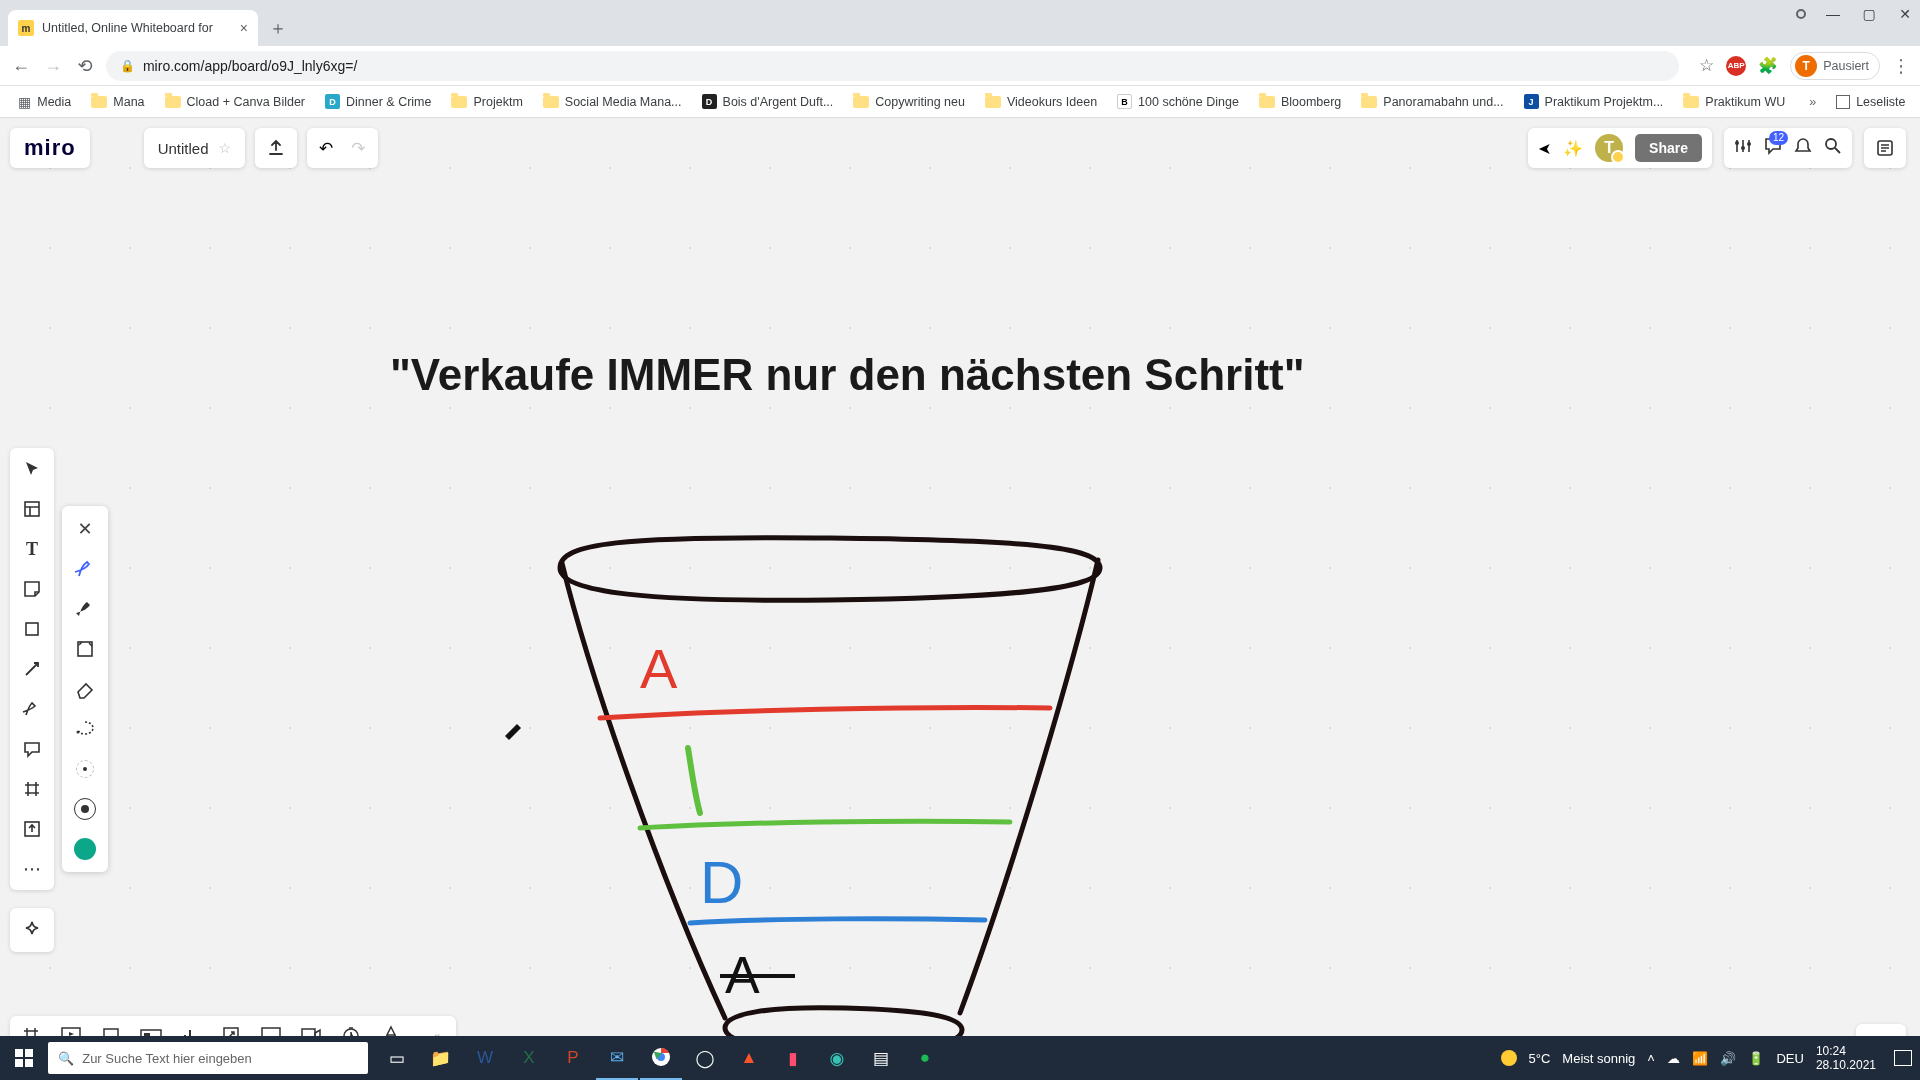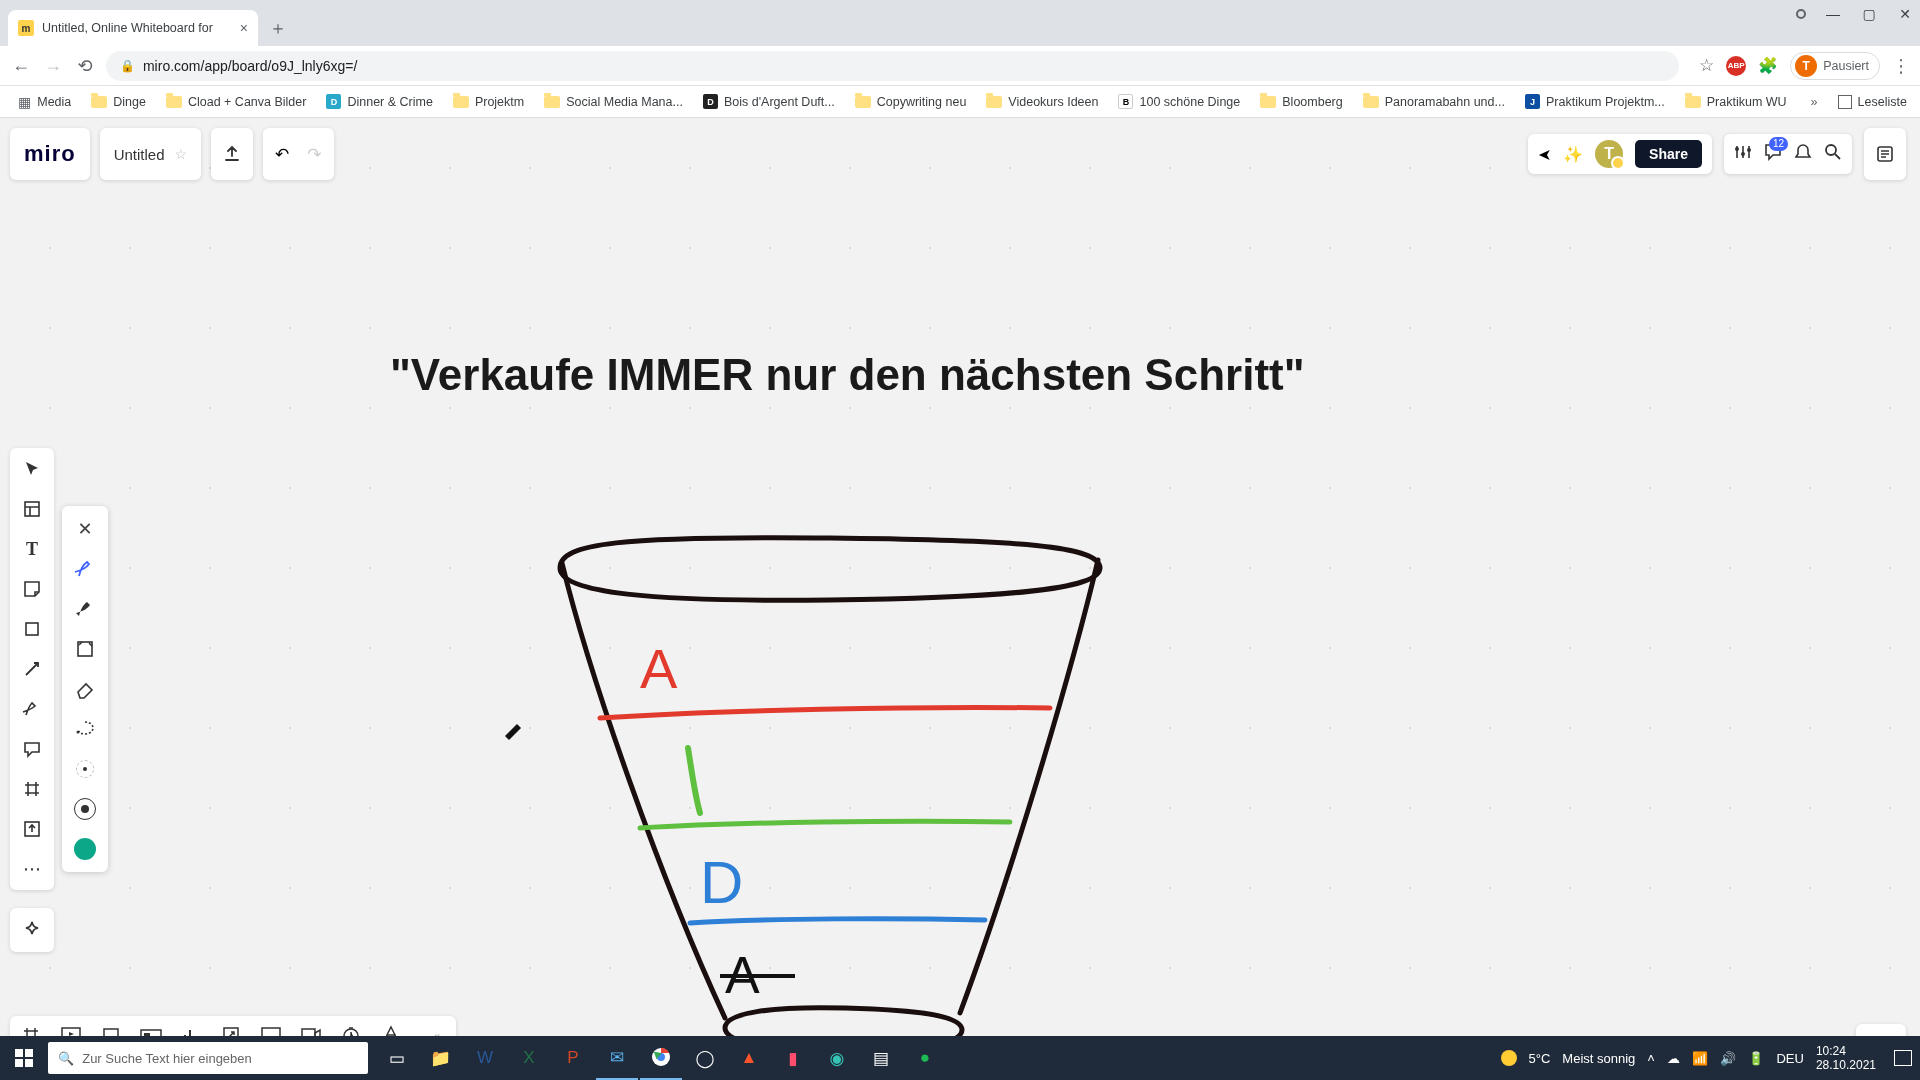--- a/index.html
+++ b/index.html
@@ -35,31 +35,31 @@
   .bm .sq{ width:15px; height:15px; border-radius:2px; display:flex; align-items:center; justify-content:center; font-size:9px; font-weight:bold; color:#fff;}
   .bm-spacer{flex:1;}
   .bm-chevron{ padding:0 8px; color:#5f6368;}
   .reading-list{ display:flex; align-items:center; gap:6px; padding:4px 8px;}
   .reading-list .rl-icon{ width:14px; height:14px; border:1.5px solid #5f6368;}
 
   
   .miro-app{ position:relative; height:952px; background:#f2f2f2; }
   .dot-grid{ position:absolute; inset:0; background-image:radial-gradient(#d9d9d9 1px, transparent 1px); background-size:80px 80px; background-position:10px 10px;}
   .miro-topbar{ position:absolute; top:10px; left:10px; display:flex; gap:10px; align-items:center;}
-  .pill{ background:#fff; border-radius:6px; box-shadow:0 1px 4px rgba(0,0,0,.14); height:52px; display:flex; align-items:center;}
+  .pill{ background:#fff; border-radius:6px; box-shadow:0 1px 4px rgba(0,0,0,.14); height:40px; display:flex; align-items:center;}
   .logo-pill{ padding:0 14px; font-weight:700; font-size:22px; letter-spacing:1px; color:#050038;}
-  .title-pill{ padding:0 14px; gap:10px; font-size:15px; color:#333;}
+  .title-pill{ padding:0 14px; gap:10px; font-size:15px; color:#333;margin-left:44px;}
   .title-pill .star{ color:#bbb; font-size:14px;}
   .icon-pill{ width:42px; justify-content:center; font-size:17px; color:#333;}
   .undo-pill{ padding:0 12px; gap:18px; font-size:17px;}
   .undo-pill .redo{ color:#ccc;}
 
   .miro-right{ position:absolute; top:10px; right:14px; display:flex; gap:12px; align-items:center;}
   .rp{ background:#fff; border-radius:6px; box-shadow:0 1px 4px rgba(0,0,0,.14); height:40px; display:flex; align-items:center; padding:0 10px; gap:12px;}
-  .share-btn{ background:#0f172a; color:#fff; border-radius:5px; padding:6px 14px; font-size:14px; font-weight:600;}
+  .share-btn{ background:#737373; color:#fff; border-radius:5px; padding:6px 14px; font-size:14px; font-weight:600;}
   .avatar-y{ width:28px; height:28px; border-radius:50%; background:#c0b24a; color:#fff; display:flex; align-items:center; justify-content:center; font-weight:bold; position:relative;}
   .avatar-y::after{content:""; position:absolute; right:-2px; bottom:-2px; width:10px; height:10px; background:#ffd24d; border-radius:50%; border:2px solid #fff;}
   .bell-wrap{position:relative;}
   .bell-badge{ position:absolute; top:-6px; right:-6px; background:#4262ff; color:#fff; font-size:10px; border-radius:8px; padding:0 4px; line-height:14px;}
   .notes-pill{ width:42px; justify-content:center;}
 
   
   .ltoolbar{ position:absolute; left:10px; top:330px; width:44px; background:#fff; border-radius:6px; box-shadow:0 1px 4px rgba(0,0,0,.14); display:flex; flex-direction:column; align-items:center; padding:8px 0; gap:14px;}
   .ltoolbar .tbtn{ width:26px; height:26px; display:flex; align-items:center; justify-content:center; font-size:18px; color:#333;}
   .ltoolbar2{ position:absolute; left:10px; top:790px; width:44px; height:44px; background:#fff; border-radius:6px; box-shadow:0 1px 4px rgba(0,0,0,.14); display:flex; align-items:center; justify-content:center;}
@@ -140,21 +140,21 @@
   </div>
 </div>
 
 <div class="bookmarks-bar">
   <div class="bm">
       <span style="font-size:14px;color:#5f6368">▦</span>
       <span>Media</span>
     </div>
   <div class="bm">
       <span class="folder"></span>
-      <span>Dinge</span>
+      <span>Mana</span>
     </div>
   <div class="bm">
       <span class="folder"></span>
       <span>Cload + Canva Bilder</span>
     </div>
   <div class="bm">
       <span class="sq" style="background:#2aa8c9">D</span>
       <span>Dinner &amp; Crime</span>
     </div>
   <div class="bm">

